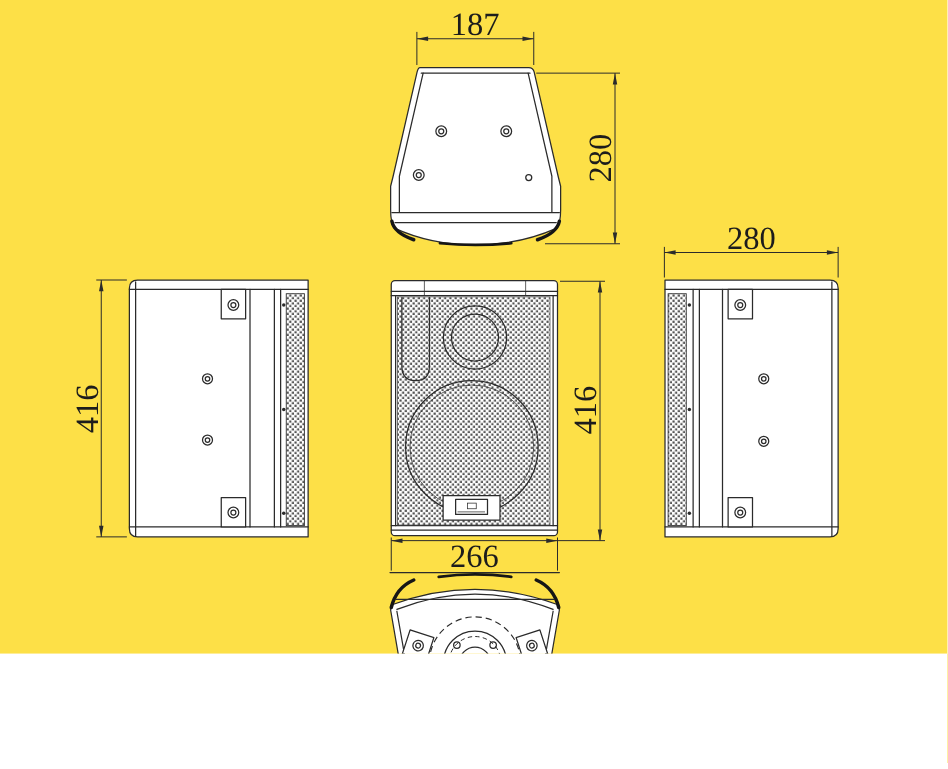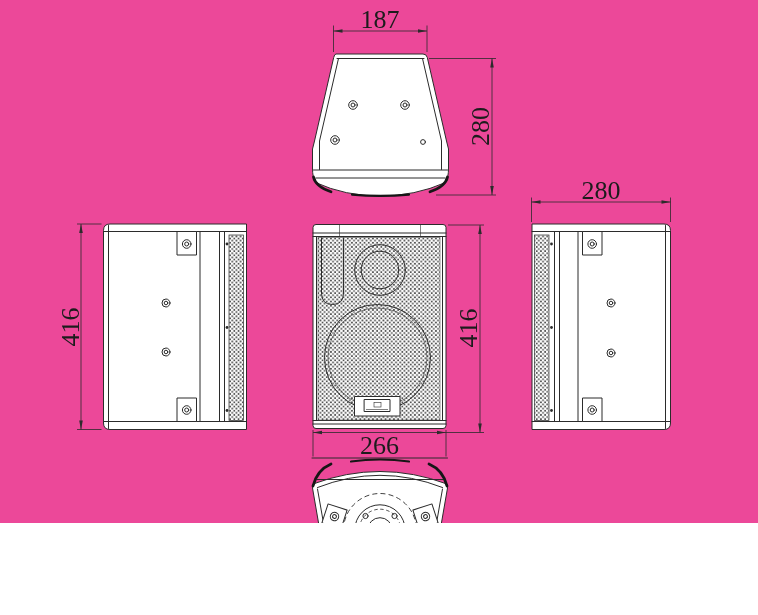--- a/index.html
+++ b/index.html
@@ -1,16 +1,16 @@
 <!DOCTYPE html>
 <html><head>
 <meta charset="utf-8">
 <style>
   html,body{margin:0;padding:0;background:#ffffff;}
-  .canvas{position:relative;width:758px;height:523px;background:#ec4899;overflow:hidden;
+  .canvas{position:relative;width:758px;height:523px;background:#fde047;overflow:hidden;
           font-family:"Liberation Serif", serif;}
   svg{display:block}
   .ln{fill:none;stroke:#2b2b2b;stroke-width:1;stroke-linecap:round;stroke-linejoin:round;}
   .lnw{fill:#ffffff;stroke:#2b2b2b;stroke-width:1;stroke-linejoin:round;}
   .thin{fill:none;stroke:#2b2b2b;stroke-width:.6;}
   .thk{fill:none;stroke:#161616;stroke-width:2.8;stroke-linecap:round;}
   .thk2{fill:none;stroke:#161616;stroke-width:2.2;stroke-linecap:round;}
   .dim{fill:none;stroke:#2b2b2b;stroke-width:.8;}
   .arr{fill:#2b2b2b;stroke:none;}
   .dimtext{font-family:"Liberation Serif", serif;font-size:26px;fill:#1c1c1c;}

